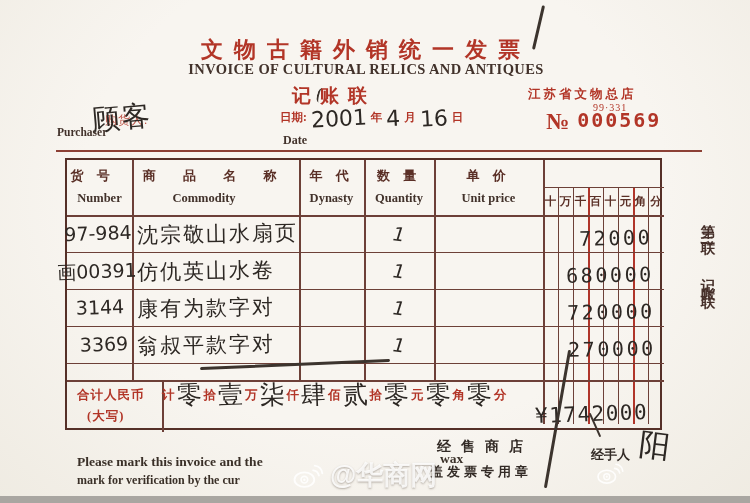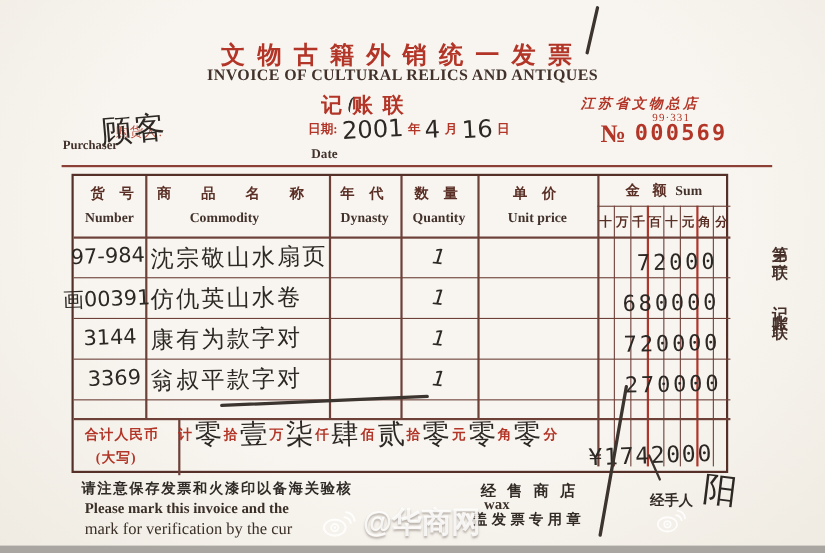--- a/index.html
+++ b/index.html
@@ -22,21 +22,21 @@
   
   .title-cn{left:0;right:18px;top:35px;text-align:center;font-size:22px;font-weight:bold;
             letter-spacing:11px;color:var(--red);}
   .title-en{left:0;right:18px;top:61px;text-align:center;font-size:14.5px;font-weight:bold;
             color:var(--en);letter-spacing:.4px;}
   .copy-label{left:254px;top:83px;width:160px;text-align:center;font-size:19px;font-weight:bold;
             letter-spacing:9px;color:var(--red);}
   .pen-tick{left:317px;top:88px;width:7px;height:15px;border-left:2px solid #3a332d;
             border-radius:60% 0 0 60%;transform:rotate(14deg);}
   .store-name{left:528px;top:86px;font-size:12.5px;font-weight:bold;color:var(--red);
-            letter-spacing:3px;font-style:italic;}
+            letter-spacing:3px;}
   .store-code{left:593px;top:102px;font-size:10px;color:var(--red);letter-spacing:1px;}
   .serial{left:546px;top:108px;color:var(--red);}
   .serial .pfx{font-size:23px;font-weight:bold;}
   .serial .num{font-size:20px;font-weight:bold;letter-spacing:2px;vertical-align:2px;margin-left:8px;}
 
   
   .purch-cn{left:57px;top:112px;font-size:12px;color:var(--red);letter-spacing:1px;opacity:.85;margin-left:48px;}
   .purch-en{left:57px;top:126px;font-size:11.5px;font-weight:bold;color:var(--en);}
   .purch-val{left:92px;top:99px;font-size:28px;transform:rotate(-5deg);letter-spacing:2px;}
   .date-line{left:280px;top:108px;display:flex;align-items:center;gap:4px;}
@@ -69,21 +69,21 @@
   
   .side-label{position:absolute;left:698px;top:212px;writing-mode:vertical-rl;
       font-size:14.5px;font-weight:bold;color:#46302a;letter-spacing:8px;}
   .side-label span{display:inline-block;}
   .side-label .p2{margin-top:18px;}
 
   
   .note-cn{left:74px;top:435px;font-size:13px;font-weight:bold;color:#2f2a25;letter-spacing:1.5px;}
   .note-en1{left:77px;top:454px;font-size:13.5px;font-weight:bold;color:#3a3028;}
   .wax{left:440px;top:451px;font-size:13.5px;font-weight:bold;color:#3a3028;}
-  .note-en2{left:77px;top:473px;font-size:15px;font-weight:normal;color:#3a3028;}
+  .note-en2{left:77px;top:473px;font-size:12px;font-weight:bold;color:#3a3028;}
   .shop-label{left:437px;top:438px;font-size:14px;font-weight:bold;letter-spacing:10px;color:#332b26;}
   .seal-label{left:430px;top:463px;font-size:13px;font-weight:bold;letter-spacing:4px;color:#332b26;}
   .handler-label{left:591px;top:446px;font-size:13px;font-weight:bold;color:#332b26;}
   .handler-sig{left:639px;top:425px;font-size:31px;transform:rotate(7deg);}
 
   
   .stroke{position:absolute;background:#3c342e;border-radius:2px;}
   .stroke-tr{left:537px;top:5px;width:3px;height:45px;transform:rotate(13deg);}
   .stroke-r5{left:200px;top:363px;width:190px;height:2.5px;transform:rotate(-2.5deg);}
   .stroke-slash{left:556px;top:349px;width:2.5px;height:140px;transform:rotate(10deg);}
@@ -147,34 +147,30 @@
 
     <div class="ln" style="left:476px;top:27px;width:121px;height:1px;"></div>
     <div class="ln" style="left:0;top:55px;width:597px;height:1.5px;"></div>
     <div class="ln" style="left:0;top:92px;width:597px;height:1.2px;"></div>
     <div class="ln" style="left:0;top:129px;width:597px;height:1.2px;"></div>
     <div class="ln" style="left:0;top:166px;width:597px;height:1.2px;"></div>
     <div class="ln" style="left:0;top:203px;width:597px;height:1.2px;"></div>
     <div class="ln" style="left:0;top:220px;width:597px;height:1.5px;"></div>
     <div class="ln" style="left:95px;top:220px;width:1.5px;height:52px;"></div>
 
-    <div class="t hdr-cn" style="left:12px;top:7px;width:51px;">货 号</div>
+    <div class="t hdr-cn" style="left:0;top:7px;width:51px;">货 号</div>
     <div class="t hdr-en" style="left:0;top:31px;width:65px;">Number</div>
     <div class="t hdr-cn" style="left:65px;top:7px;width:167px;letter-spacing:12px;">商 品 名 称</div>
     <div class="t hdr-en" style="left:65px;top:31px;width:144px;">Commodity</div>
     <div class="t hdr-cn" style="left:232px;top:7px;width:65px;">年 代</div>
     <div class="t hdr-en" style="left:232px;top:31px;width:65px;">Dynasty</div>
     <div class="t hdr-cn" style="left:297px;top:7px;width:70px;">数 量</div>
     <div class="t hdr-en" style="left:297px;top:31px;width:70px;">Quantity</div>
     <div class="t hdr-cn" style="left:367px;top:7px;width:109px;">单 价</div>
     <div class="t hdr-en" style="left:367px;top:31px;width:109px;">Unit price</div>
-    <div class="t" style="left:476px;top:4px;width:121px;text-align:center;">
-      <span class="hdr-cn" style="letter-spacing:4px;">金 额</span>
-      <span class="hdr-en">Sum</span>
-    </div>
     <div class="sum-sub">
       <span>十</span>
       <span>万</span>
       <span>千</span>
       <span>百</span>
       <span>十</span>
       <span>元</span>
       <span>角</span>
       <span>分</span>
     </div>
@@ -225,21 +221,20 @@
 
   <div class="side-label">
     <span class="p1">第三联</span>
     <span class="p2">记账联</span>
   </div>
 
   <div class="stroke stroke-r5"></div>
   <div class="stroke stroke-slash"></div>
   <div class="stroke stroke-tick"></div>
 
-  <div class="t note-cn">请注意保存发票和火漆印以备海关验核</div>
   <div class="t note-en1">Please mark this invoice and the</div>
   <div class="t wax">wax</div>
   <div class="t note-en2">mark for verification by the cur</div>
   <div class="t shop-label">经售商店</div>
   <div class="t seal-label">盖发票专用章</div>
   <div class="t handler-label">经手人</div>
   <div class="t hand handler-sig">阳</div>
 
   <div class="wm wm-left">
     <svg width="32" height="27" viewBox="0 0 30 26">

